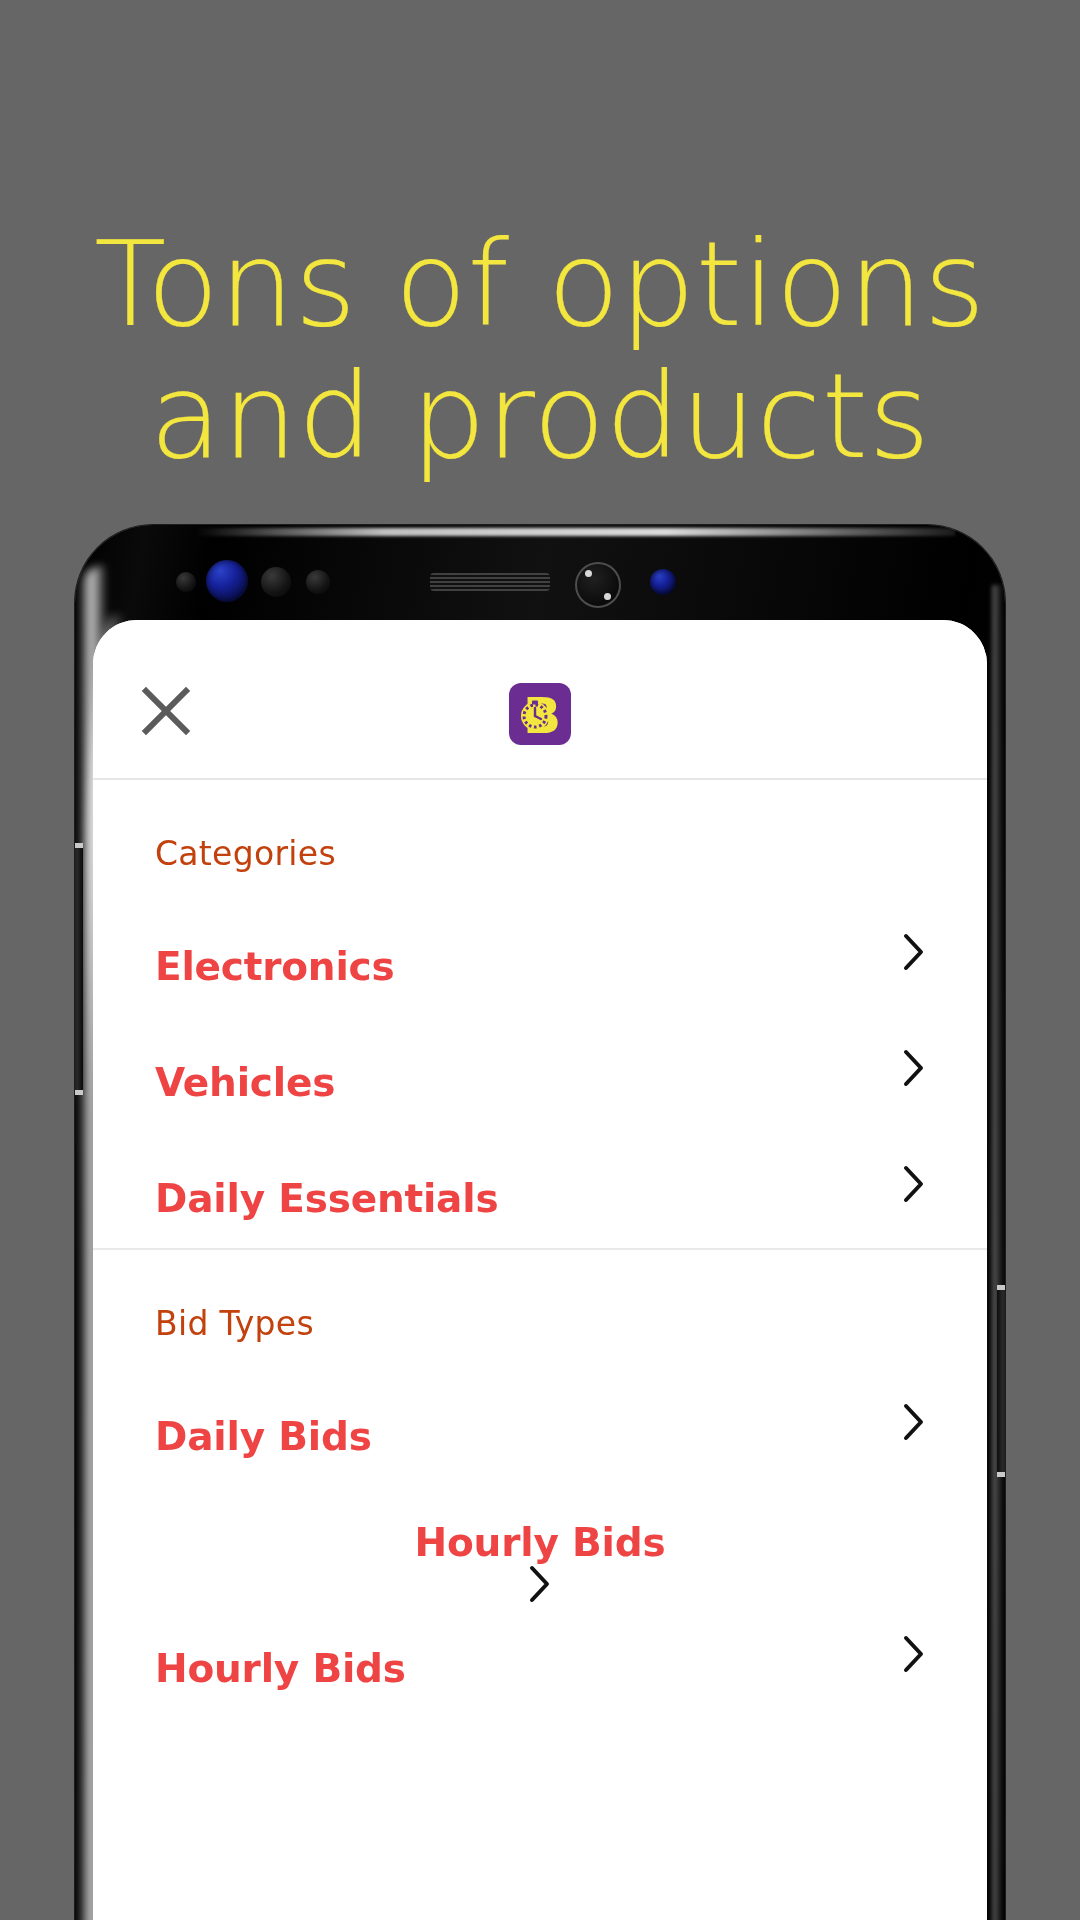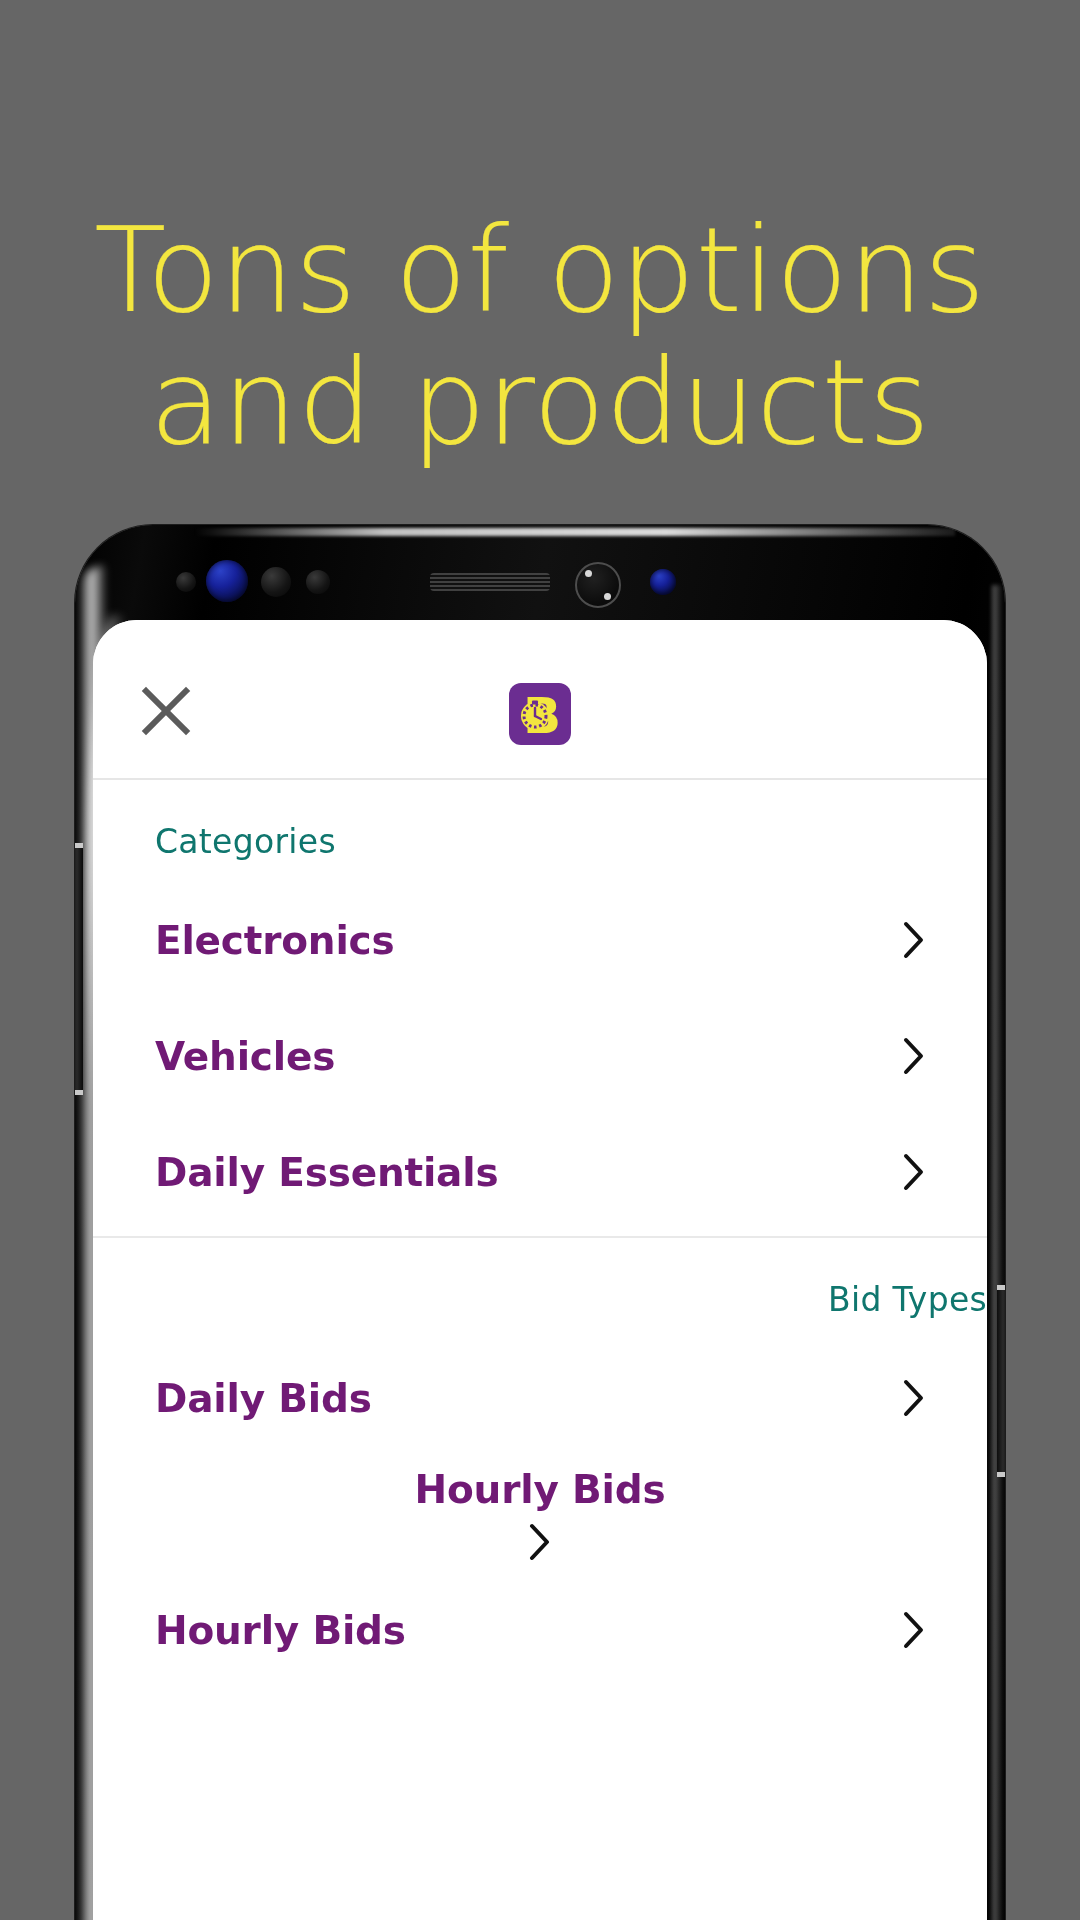--- a/index.html
+++ b/index.html
@@ -11,21 +11,21 @@
     width: 1080px;
     height: 1920px;
     overflow: hidden;
     font-family: "Liberation Sans", sans-serif;
     position: relative;
   }
 
   
   .promo {
     position: absolute;
-    top: 204px;
+    top: 218px;
     left: 0;
     width: 1080px;
     text-align: center;
     color: #F3E63F;
     font-family: "DejaVu Sans", sans-serif;
     font-weight: 300;
     font-size: 118px;
     line-height: 1.12;
     letter-spacing: 0.5px;
     -webkit-text-stroke: 0.2px #F3E63F;
@@ -170,47 +170,48 @@
     border-radius: 12px;
     background: #6B2D91;
     display: flex;
     align-items: center;
     justify-content: center;
   }
   .brand-logo svg { display:block; }
 
   
   .section-label {
-    color: #0f766e;
+    color: #c2410c;
     font-family: "DejaVu Sans", sans-serif;
     font-weight: 400;
     font-size: 33px;
     letter-spacing: 0.3px;
-    padding: 42px 0 0 62px;
+    padding: 54px 0 0 62px;
   }
   .section {
     border-bottom: 2px solid #e9e9e9;
     padding-bottom: 17px;
   }
-  .section.last { border-bottom: none; text-align: right; }
+  .section.last { border-bottom: none; }
 
   .row {
     display: flex;
     align-items: center;
     justify-content: space-between;
     height: 94px;
     padding: 0 62px;
     cursor: pointer;
   }
   .row-label {
     font-family: "DejaVu Sans", sans-serif;
     font-weight: 700;
     font-size: 39px;
-    color: #701a75;
+    color: #ef4444;
     letter-spacing: -0.2px;
+    margin-top: 29px;
   }
   .chev svg { display: block; }
 </style>
 </head>
 <body>
 
 <div class="promo">
   <span class="promo-line">Tons of options</span>
   <span class="promo-line">and products</span>
 </div>

